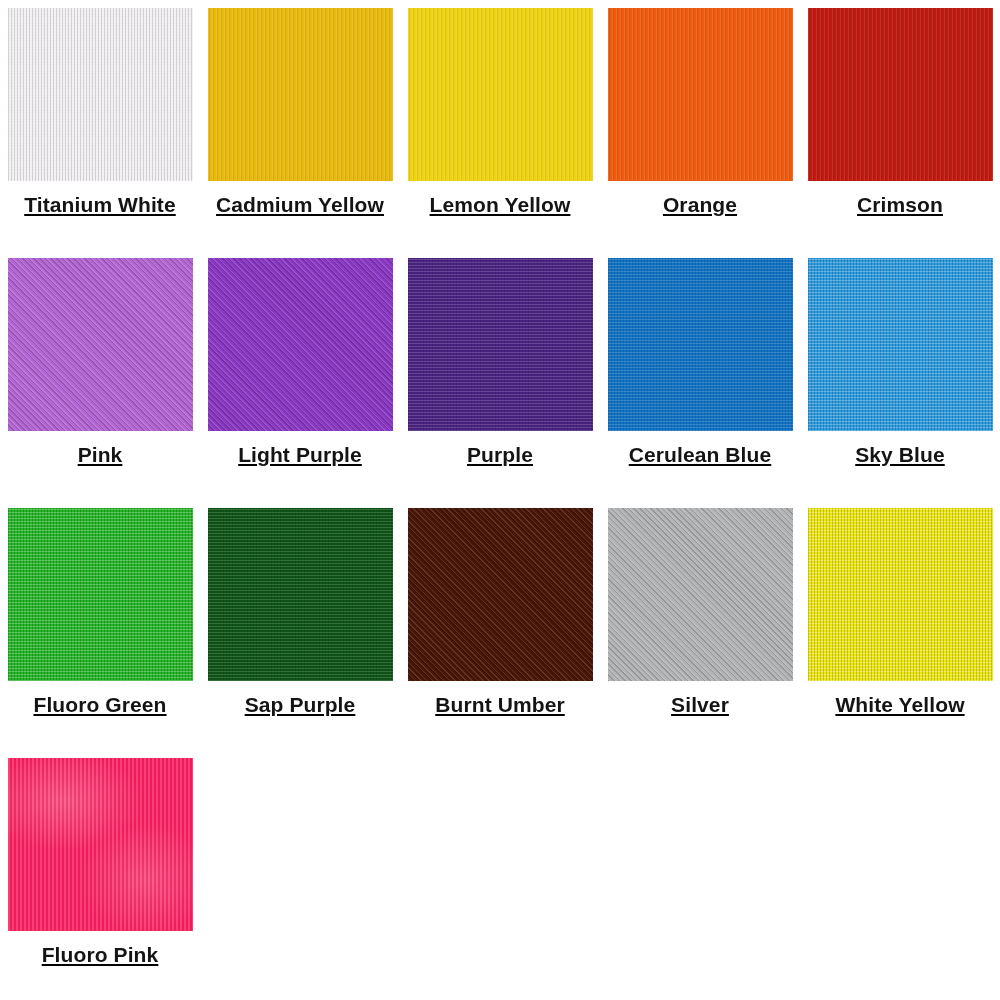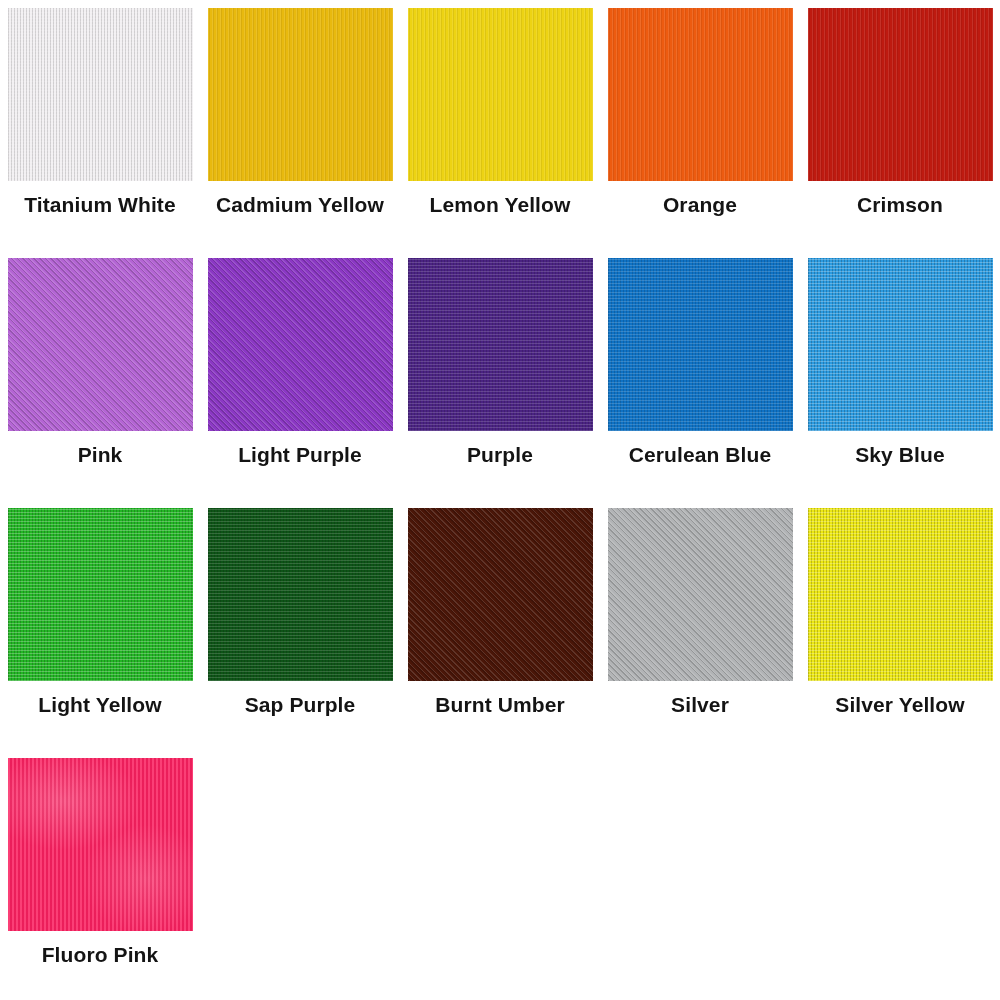--- a/index.html
+++ b/index.html
@@ -9,20 +9,21 @@
     background:#ffffff;
     font-family:"Liberation Sans","DejaVu Sans",sans-serif;
     overflow:hidden;
   }
   #chart{
     position:relative;
     width:844px;height:1000px;
     display:grid;
     grid-template-columns:repeat(5,200px);
     grid-template-rows:repeat(4,250px);
+    text-decoration:underline;
   }
   .cell{
     position:relative;
     width:200px;height:250px;
     display:flex;
     flex-direction:column;
     align-items:center;
   }
   .swatch{
     position:relative;
@@ -138,21 +139,21 @@
     <div class="cell">
       <div class="swatch" style="background-color: rgb(44, 155, 224);">
         <div class="tex canvas"></div>
       </div>
       <div class="label">Sky Blue</div>
     </div>
     <div class="cell">
       <div class="swatch" style="background-color: rgb(36, 182, 38);">
         <div class="tex canvas"></div>
       </div>
-      <div class="label">Light Yellow</div>
+      <div class="label">Fluoro Green</div>
     </div>
     <div class="cell">
       <div class="swatch" style="background-color: rgb(14, 84, 23);">
         <div class="tex plain"></div>
       </div>
       <div class="label">Sap Purple</div>
     </div>
     <div class="cell">
       <div class="swatch" style="background-color: rgb(74, 22, 8);">
         <div class="tex twill"></div>
@@ -162,21 +163,21 @@
     <div class="cell">
       <div class="swatch" style="background-color: rgb(178, 180, 182);">
         <div class="tex twill"></div>
       </div>
       <div class="label">Silver</div>
     </div>
     <div class="cell">
       <div class="swatch" style="background-color: rgb(237, 232, 21);">
         <div class="tex canvas"></div>
       </div>
-      <div class="label">Silver Yellow</div>
+      <div class="label">White Yellow</div>
     </div>
     <div class="cell">
       <div class="swatch" style="background-color: rgb(250, 32, 96);">
         <div class="tex mottle"></div>
       </div>
       <div class="label">Fluoro Pink</div>
     </div>
   </div>
 
 </body></html>

